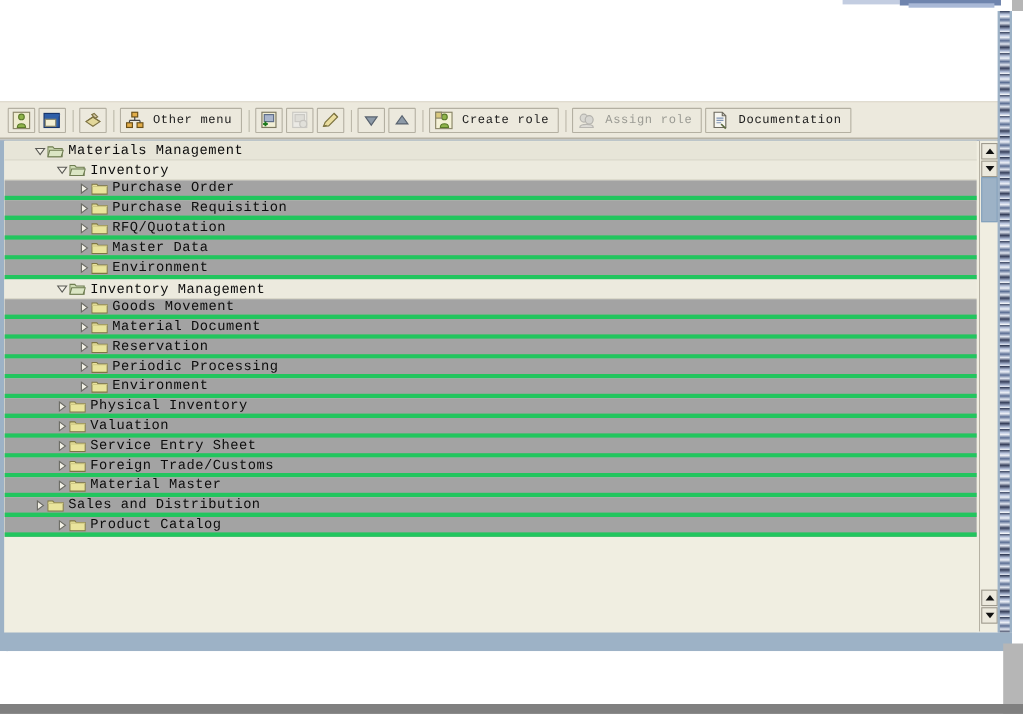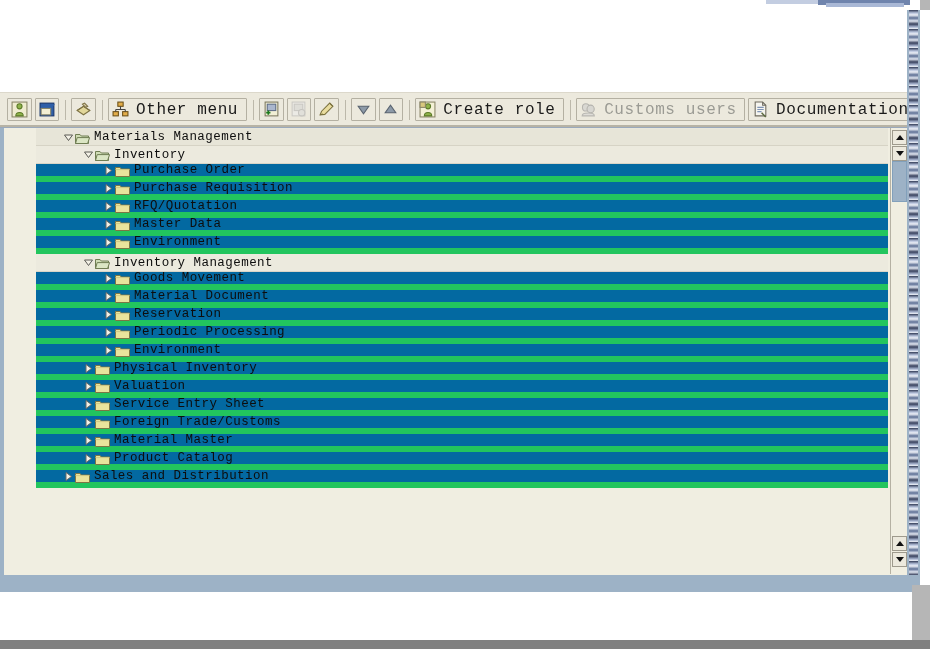--- a/index.html
+++ b/index.html
@@ -67,21 +67,21 @@
     border-radius: 1px;
     display: inline-flex; align-items: center;
     padding: 0 2px;
     margin-right: 3px;
     cursor: pointer;
   }
   .tb-btn.labeled { padding: 0 8px 0 3px; }
   .tb-btn.disabled { cursor: default; }
   .tb-label {
     font-family: "Liberation Mono", "DejaVu Sans Mono", monospace;
-    font-size: 16px;
+    font-size: 11px;
     color: #1a1a1a;
     margin-left: 7px;
     letter-spacing: 0.6px;
     white-space: nowrap;
   }
   .tb-btn.disabled .tb-label { color: #9b9b94; }
   .tb-sep {
     width: 1px; height: 20px;
     background: #bcb8aa;
     margin: 0 5px 0 3px;
@@ -99,28 +99,28 @@
   .tree-leftbar {
     position: absolute; left: 0; top: 0; width: 4px; height: 448px;
     background: #9db2c6;
   }
   .tree-scroll-viewport {
     position: absolute; left: 4px; top: 0;
     width: 884px; height: 448px;
     background: #f0eee1;
     overflow: hidden;
   }
-  .tree-rows { position: relative; padding-left: 32px; }
+  .tree-rows { position: relative; }
 
   .tree-row {
     height: 18px;
     display: flex; align-items: center;
     white-space: nowrap;
-    background: #0369a1;
-    border-bottom: 6px solid #22c55e;
+    background: #a3a3a3;
+    border-bottom: 4px solid #22c55e;
     cursor: default;
   }
   .tree-row.hdr {
     background: #e7e5d8;
     border-bottom: 1px solid #d6d3c5;
     border-top: 1px solid #e9e7da;
   }
   .tree-row.sub-hdr {
     background: #ecead e;
     background: #eceade;
@@ -343,21 +343,21 @@
       </div>
       <span class="tb-sep"></span>
       <div class="tb-btn labeled disabled">
         <span class="tb-icon-wrap" style="filter: grayscale(1) opacity(0.55);">
           <svg class="tb-icon" viewBox="0 0 16 16" width="17" height="17" xmlns="http://www.w3.org/2000/svg">
             <ellipse cx="5.5" cy="6" rx="3.2" ry="3.4" fill="#cfc9bd" stroke="#8e8a80"></ellipse>
             <ellipse cx="10" cy="7.5" rx="3.4" ry="3.6" fill="#bfc7d6" stroke="#7e8796"></ellipse>
             <path d="M2 14 C2 10.5 13.5 10.5 13.5 14 Z" fill="#cdd2dc" stroke="#8a8f99"></path>
           </svg>
         </span>
-        <span class="tb-label">Customs users</span>
+        <span class="tb-label">Assign role</span>
       </div>
       <div class="tb-btn labeled">
         <span class="tb-icon-wrap">
           <svg class="tb-icon" viewBox="0 0 16 16" width="17" height="17" xmlns="http://www.w3.org/2000/svg">
             <path d="M3 1 H10 L13 4 V14 H3 Z" fill="#f6f5ef" stroke="#6e6a5e"></path>
             <path d="M10 1 V4 H13" fill="none" stroke="#6e6a5e"></path>
             <path d="M5 6 H11 M5 8 H11 M5 10 H9" stroke="#7f93b5"></path>
             <path d="M9 11 L13 15" stroke="#5b6a3f" stroke-width="1.4"></path>
           </svg>
         </span>
@@ -598,44 +598,44 @@
                 <path d="M3 1.5 L8.5 5.5 L3 9.5 Z" fill="#f3f1e6" stroke="#6a6a63" stroke-width="1"></path>
               </svg>
             </span>
             <span class="folder"><svg width="15" height="13" viewBox="0 0 15 13" xmlns="http://www.w3.org/2000/svg">
                 <path d="M0.5 2.5 H5 L6.3 4 H14.5 V11.5 H0.5 Z" fill="#e9e49c" stroke="#7d7643"></path>
                 <path d="M0.5 4.6 H14.5" stroke="#cfc884"></path>
               </svg></span>
             <span class="node-label">Material Master</span>
           </div>
           <div class="tree-row">
+            <span class="indent" style="width: 26px;"></span>
+            <span class="twisty">
+              <svg width="11" height="11" viewBox="0 0 11 11" xmlns="http://www.w3.org/2000/svg">
+                <path d="M3 1.5 L8.5 5.5 L3 9.5 Z" fill="#f3f1e6" stroke="#6a6a63" stroke-width="1"></path>
+              </svg>
+            </span>
+            <span class="folder"><svg width="15" height="13" viewBox="0 0 15 13" xmlns="http://www.w3.org/2000/svg">
+                <path d="M0.5 2.5 H5 L6.3 4 H14.5 V11.5 H0.5 Z" fill="#e9e49c" stroke="#7d7643"></path>
+                <path d="M0.5 4.6 H14.5" stroke="#cfc884"></path>
+              </svg></span>
+            <span class="node-label">Sales and Distribution</span>
+          </div>
+          <div class="tree-row">
             <span class="indent" style="width: 46px;"></span>
             <span class="twisty">
               <svg width="11" height="11" viewBox="0 0 11 11" xmlns="http://www.w3.org/2000/svg">
                 <path d="M3 1.5 L8.5 5.5 L3 9.5 Z" fill="#f3f1e6" stroke="#6a6a63" stroke-width="1"></path>
               </svg>
             </span>
             <span class="folder"><svg width="15" height="13" viewBox="0 0 15 13" xmlns="http://www.w3.org/2000/svg">
                 <path d="M0.5 2.5 H5 L6.3 4 H14.5 V11.5 H0.5 Z" fill="#e9e49c" stroke="#7d7643"></path>
                 <path d="M0.5 4.6 H14.5" stroke="#cfc884"></path>
               </svg></span>
             <span class="node-label">Product Catalog</span>
-          </div>
-          <div class="tree-row">
-            <span class="indent" style="width: 26px;"></span>
-            <span class="twisty">
-              <svg width="11" height="11" viewBox="0 0 11 11" xmlns="http://www.w3.org/2000/svg">
-                <path d="M3 1.5 L8.5 5.5 L3 9.5 Z" fill="#f3f1e6" stroke="#6a6a63" stroke-width="1"></path>
-              </svg>
-            </span>
-            <span class="folder"><svg width="15" height="13" viewBox="0 0 15 13" xmlns="http://www.w3.org/2000/svg">
-                <path d="M0.5 2.5 H5 L6.3 4 H14.5 V11.5 H0.5 Z" fill="#e9e49c" stroke="#7d7643"></path>
-                <path d="M0.5 4.6 H14.5" stroke="#cfc884"></path>
-              </svg></span>
-            <span class="node-label">Sales and Distribution</span>
           </div>
         </div>
     </div>
   </div>
 
   <div class="vscroll">
     <div class="vs-track"></div>
     <div class="vs-btn" style="top:2px;">
         <span class="arrow-up"></span>
       </div>

